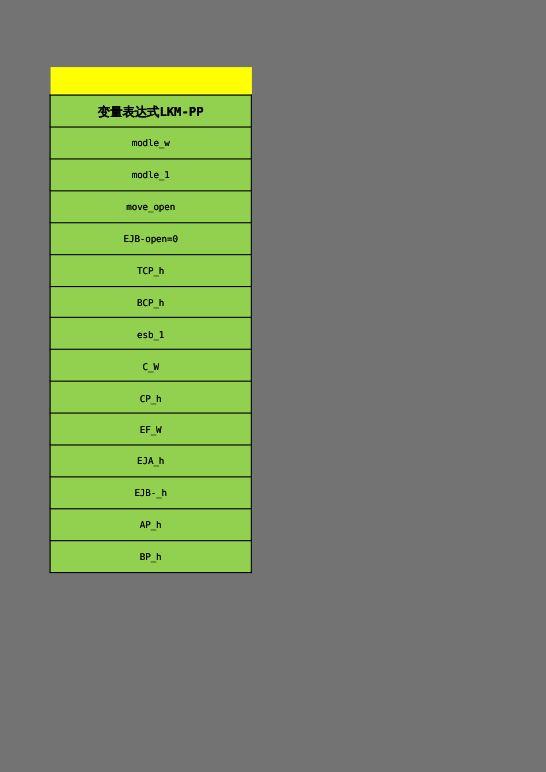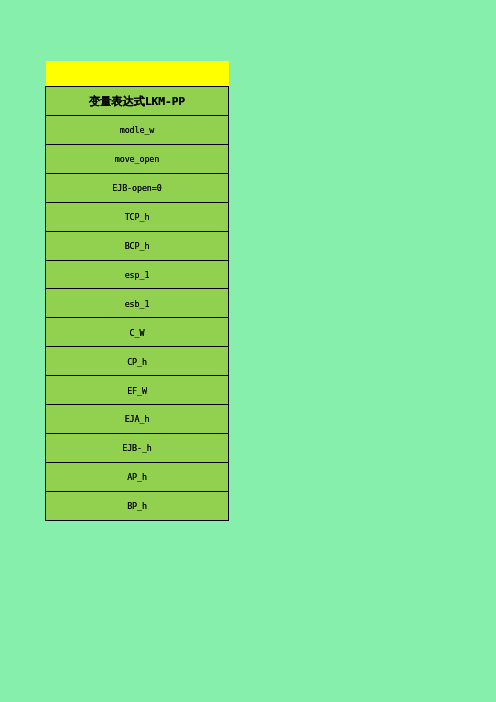--- a/index.html
+++ b/index.html
@@ -1,21 +1,21 @@
 <!DOCTYPE html>
 <html><head>
 <meta charset="utf-8">
 <title>变量表达式LKM-PP</title>
 <style>
   html,body{margin:0;padding:0;}
   body{
     width:496px;height:702px;background:#ffffff;overflow:hidden;
     font-family:"DejaVu Sans Mono",monospace;
   }
-  #sheet{position:relative;width:496px;height:702px;background:#86efac;will-change:transform;}
+  #sheet{position:relative;width:496px;height:702px;background:#737373;will-change:transform;}
 
   
   #highlight-bar{
     position:absolute;left:46px;top:61px;width:183px;height:25px;
     background:#FFFF00;
   }
 
   
   #var-table{
     position:absolute;left:45px;top:85.9px;width:184px;
@@ -53,33 +53,33 @@
 
   <table id="var-table">
     <tbody id="table-body">
         <tr>
           <td class="header-cell"><span class="cjk-part">变量表达式</span><span class="latin-part">LKM-PP</span></td>
         </tr>
         <tr>
           <td>modle_w</td>
         </tr>
         <tr>
+          <td>modle_1</td>
+        </tr>
+        <tr>
           <td>move_open</td>
         </tr>
         <tr>
           <td>EJB-open=0</td>
         </tr>
         <tr>
           <td>TCP_h</td>
         </tr>
         <tr>
           <td>BCP_h</td>
-        </tr>
-        <tr>
-          <td>esp_1</td>
         </tr>
         <tr>
           <td>esb_1</td>
         </tr>
         <tr>
           <td>C_W</td>
         </tr>
         <tr>
           <td>CP_h</td>
         </tr>

